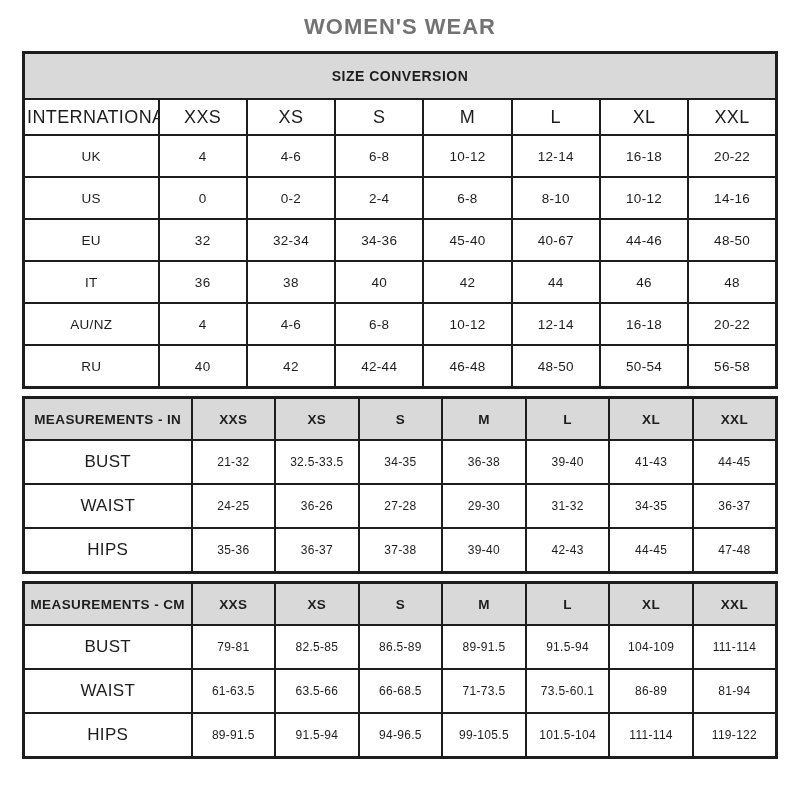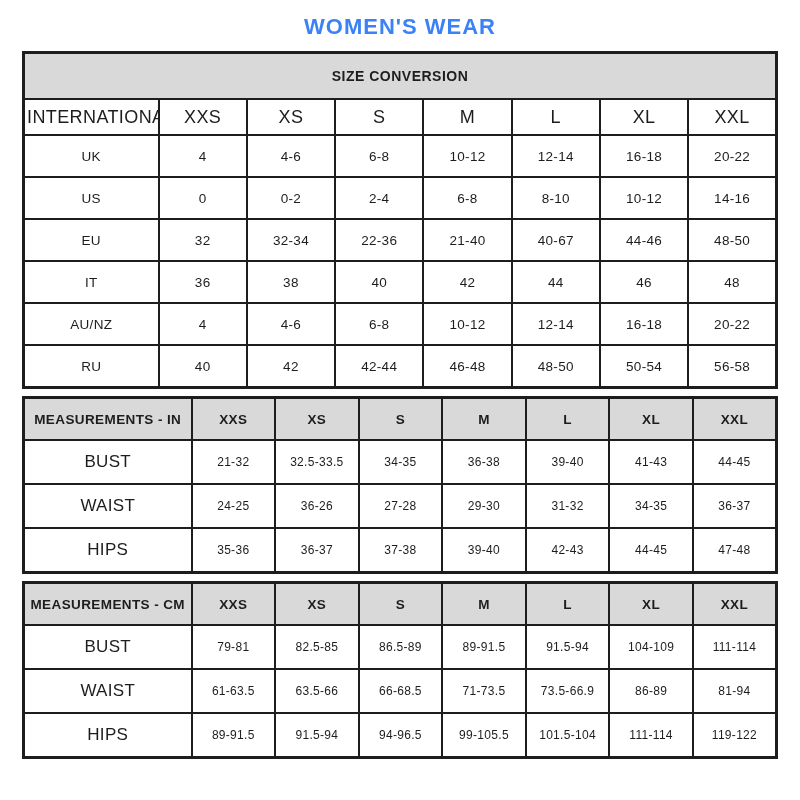--- a/index.html
+++ b/index.html
@@ -4,21 +4,21 @@
 <style>
   html,body{margin:0;padding:0;background:#ffffff;}
   .page{
     width:800px;height:800px;box-sizing:border-box;
     padding:8px 22px 0 22px;overflow:hidden;
     background:#ffffff;color:#1d1d1d;
     font-family:"Liberation Sans",sans-serif;
   }
   .title{
     text-align:center;font-size:22px;font-weight:bold;
-    letter-spacing:1px;margin:6px 0 11px 0;color:#3b82f6;
+    letter-spacing:1px;margin:6px 0 11px 0;color:#737373;
   }
   table.tbl{
     width:100%;border-collapse:collapse;table-layout:fixed;
     border:3px solid #1d1d1d;
   }
   table.tbl + table.tbl{margin-top:7px;}
   .tbl th,.tbl td{
     border:2px solid #1d1d1d;text-align:center;vertical-align:middle;
     padding:0 2px;overflow:hidden;white-space:nowrap;
   }
@@ -88,22 +88,22 @@
           <td>2-4</td>
           <td>6-8</td>
           <td>8-10</td>
           <td>10-12</td>
           <td>14-16</td>
         </tr>
         <tr>
           <td class="label">EU</td>
           <td>32</td>
           <td>32-34</td>
-          <td>22-36</td>
-          <td>21-40</td>
+          <td>34-36</td>
+          <td>45-40</td>
           <td>40-67</td>
           <td>44-46</td>
           <td>48-50</td>
         </tr>
         <tr>
           <td class="label">IT</td>
           <td>36</td>
           <td>38</td>
           <td>40</td>
           <td>42</td>
@@ -224,21 +224,21 @@
           <td>91.5-94</td>
           <td>104-109</td>
           <td>111-114</td>
         </tr>
         <tr>
           <td class="label">WAIST</td>
           <td>61-63.5</td>
           <td>63.5-66</td>
           <td>66-68.5</td>
           <td>71-73.5</td>
-          <td>73.5-66.9</td>
+          <td>73.5-60.1</td>
           <td>86-89</td>
           <td>81-94</td>
         </tr>
         <tr>
           <td class="label">HIPS</td>
           <td>89-91.5</td>
           <td>91.5-94</td>
           <td>94-96.5</td>
           <td>99-105.5</td>
           <td>101.5-104</td>

